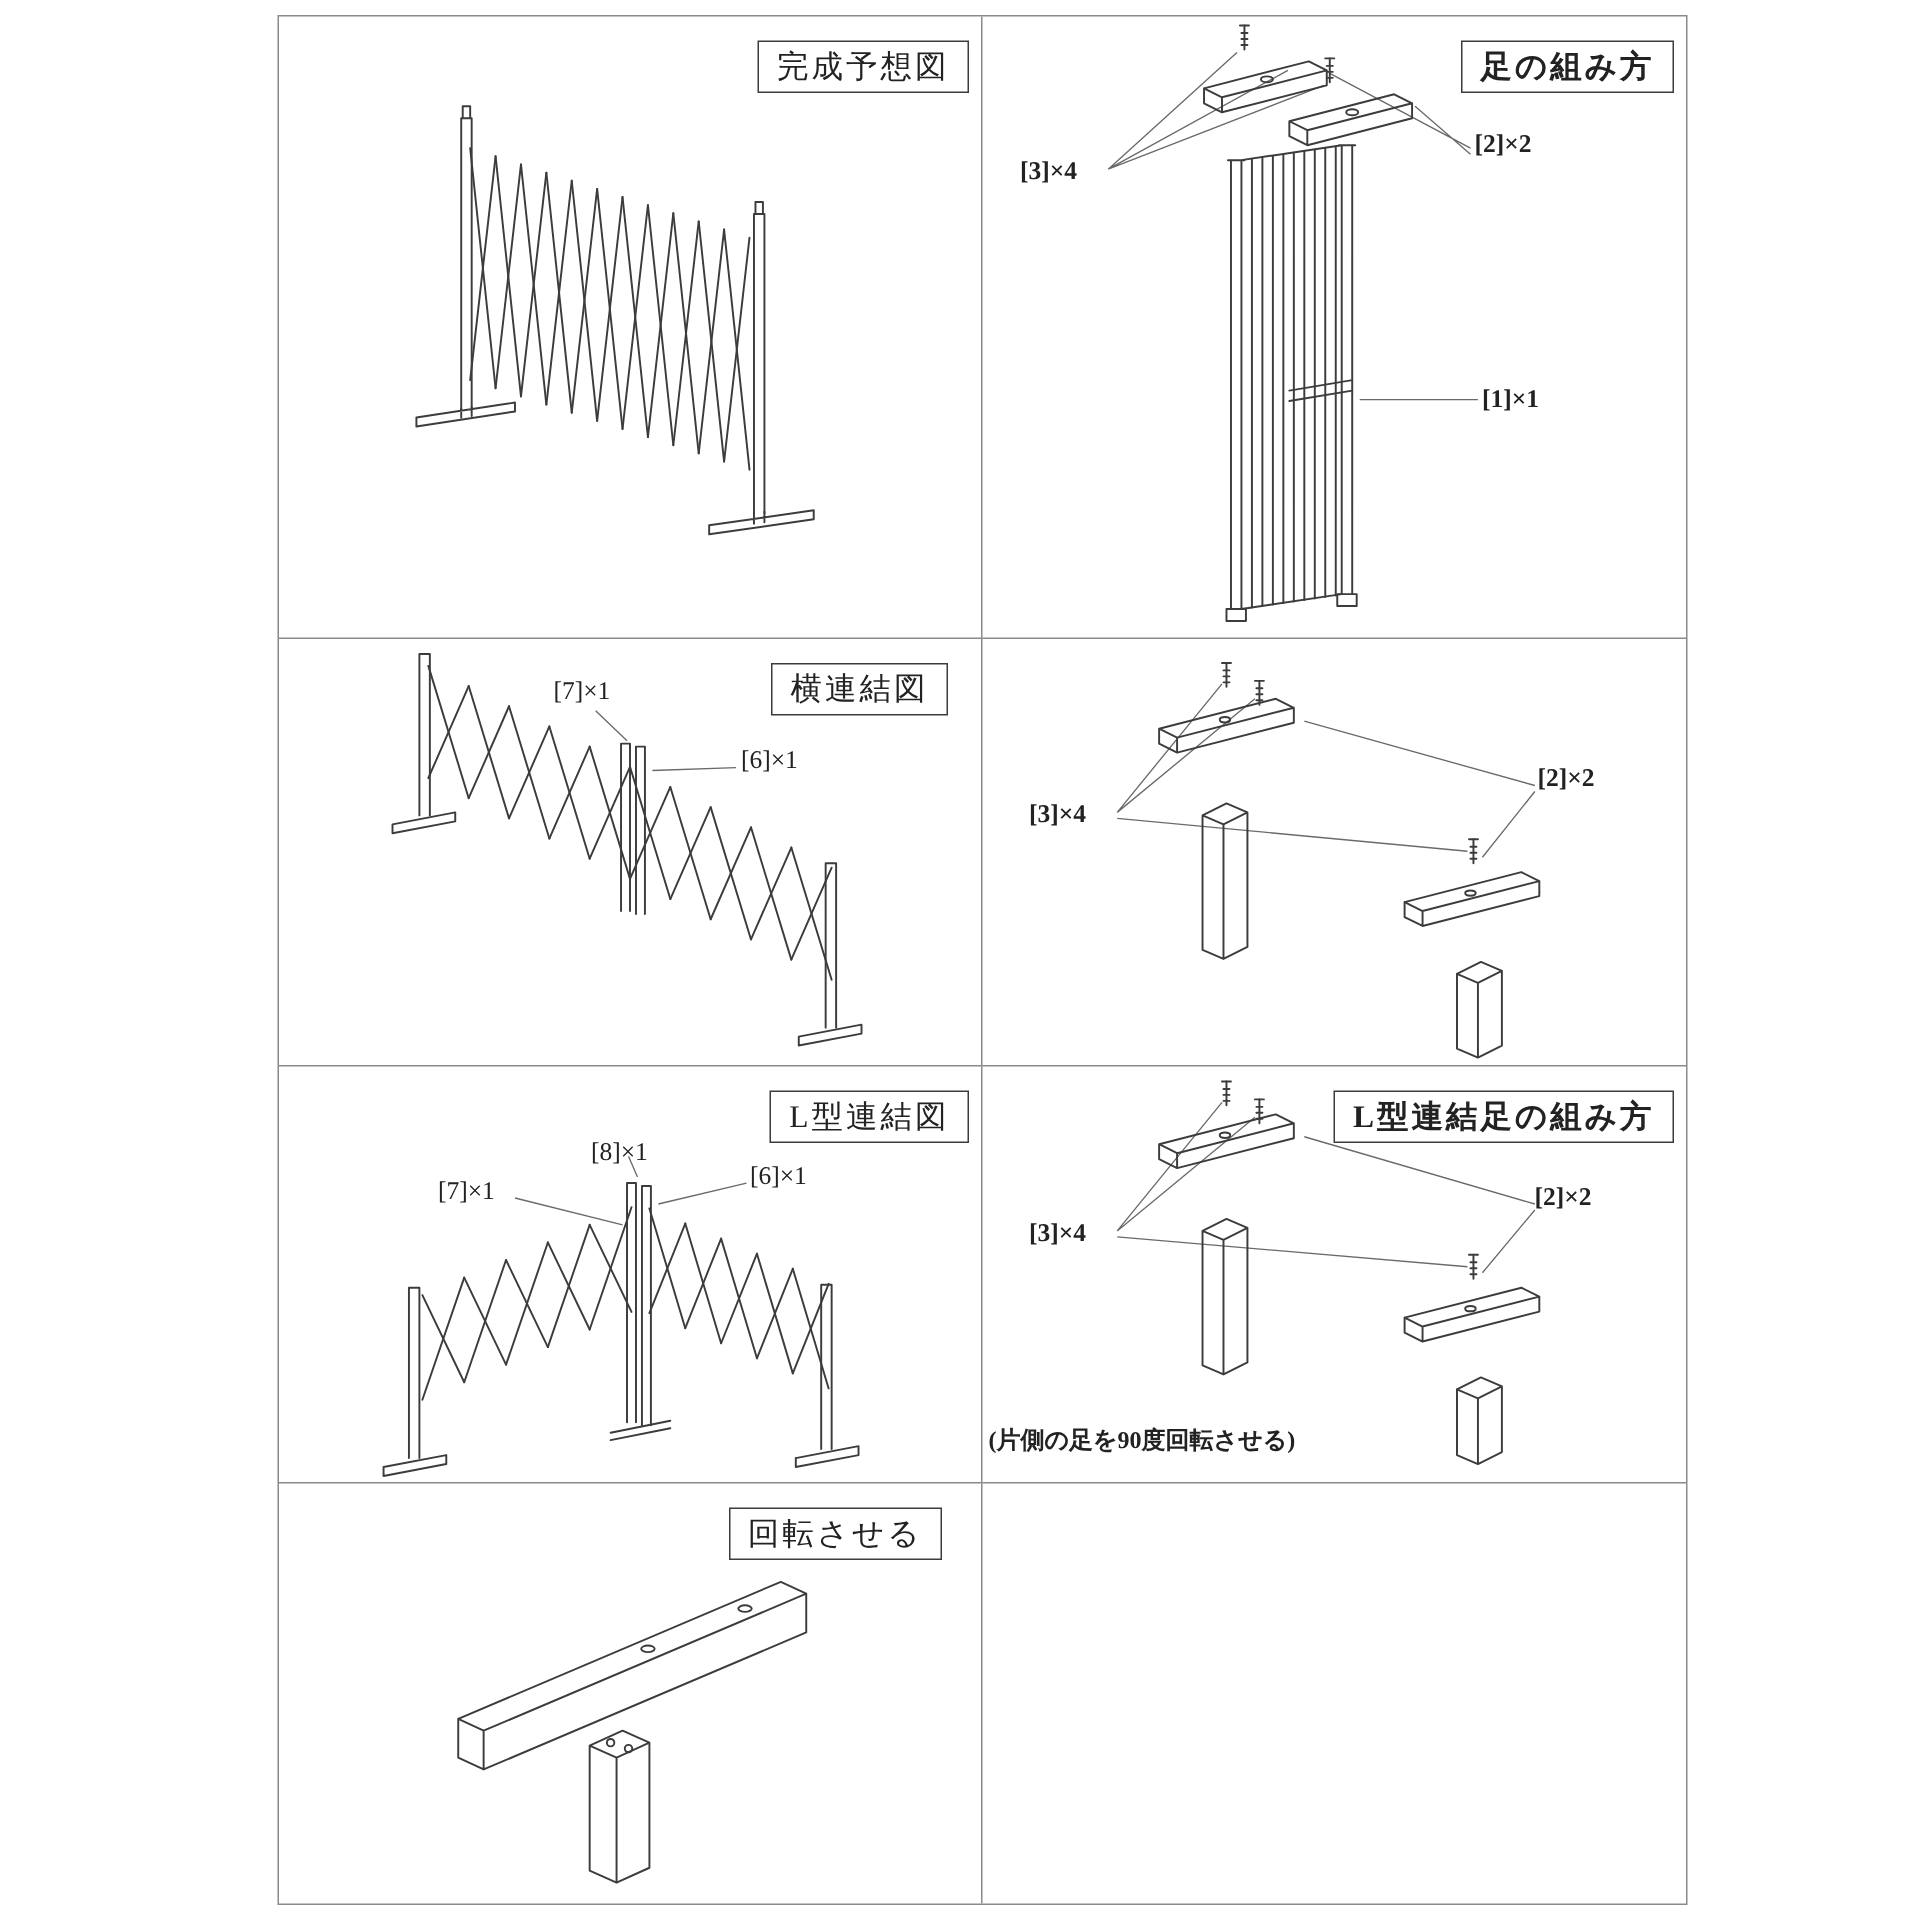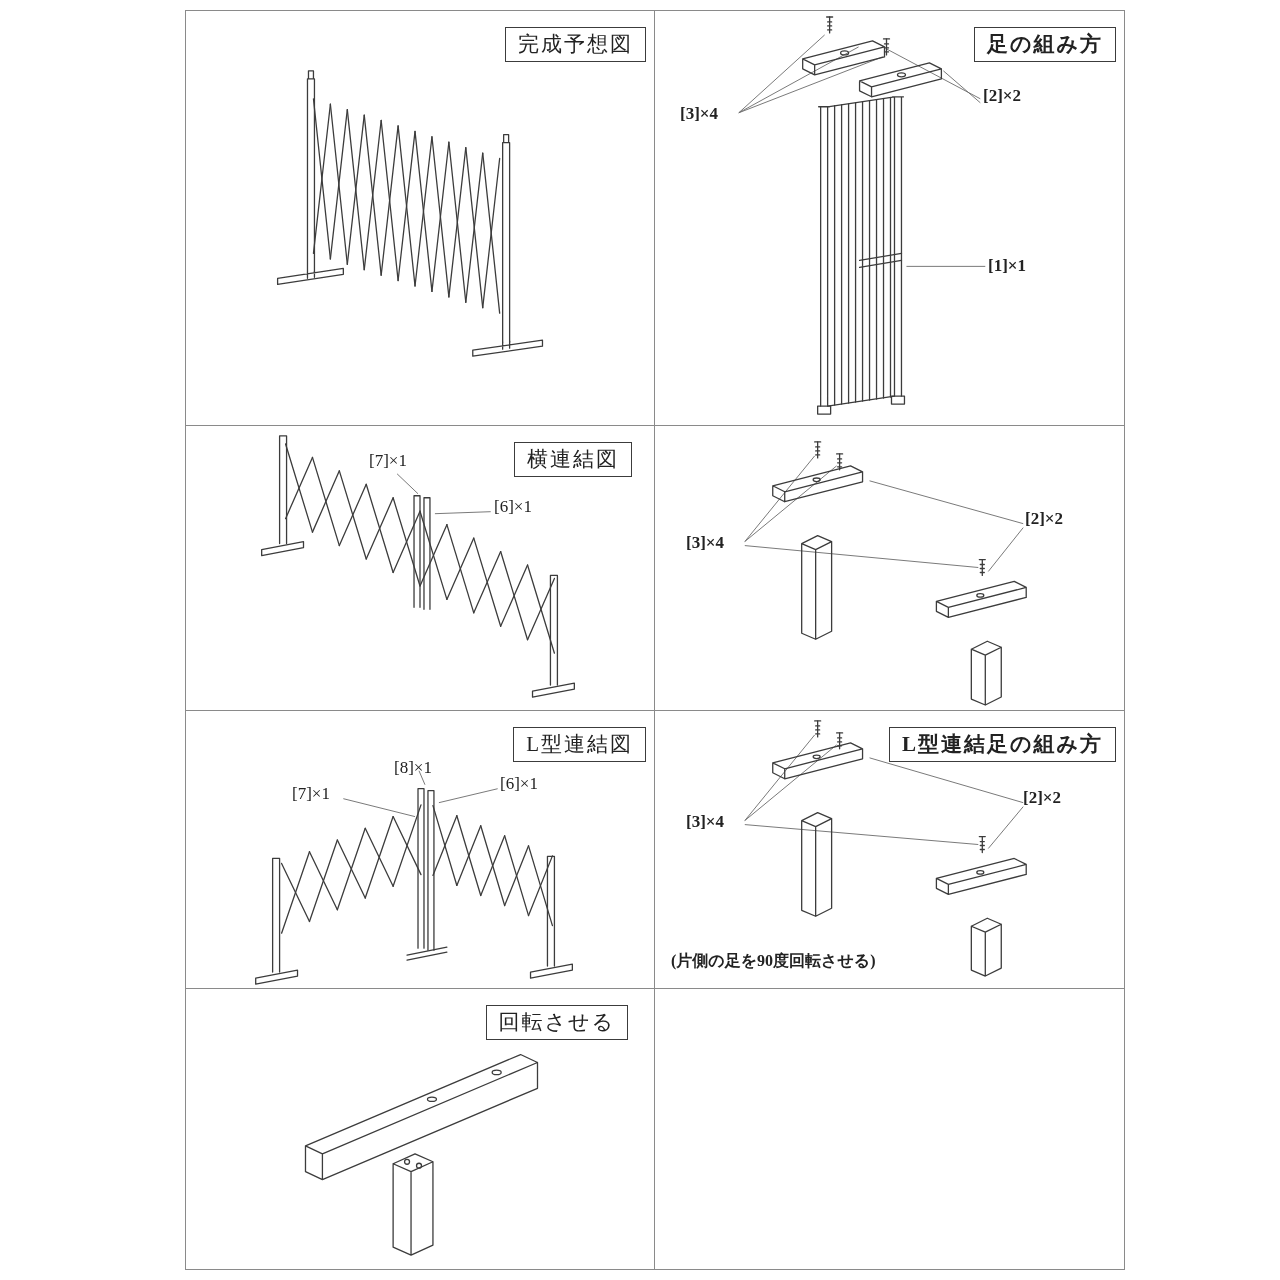--- a/index.html
+++ b/index.html
@@ -276,21 +276,21 @@
           <path d="M282,168 L360,148 L372,154 L294,174 Z M294,174 L372,154 L372,164 L294,184 Z M282,168 L294,174 L294,184 L282,178 Z"></path>
           <ellipse cx="326" cy="162" rx="3.5" ry="1.8"></ellipse>
         </g>
         <g class="ln">
           <path d="M317,216 L333,208 L347,214 L331,222 Z M317,216 L331,222 L331,266 L317,260 Z M331,222 L347,214 L347,258 L331,266 Z"></path>
         </g>
       </svg>
       <div class="title-box" style="right:8px">L型連結足の組み方</div>
       <span class="lbl" style="left:31px;top:102px">[3]×4</span>
       <span class="lbl" style="left:368px;top:78px">[2]×2</span>
-      <span class="note" style="left:16px;top:240px">(片側の足を90度回転させる)</span>
+      <span class="note" style="left:4px;top:240px">(片側の足を90度回転させる)</span>
     </div>
 
     <div class="cell last-row">
       <svg viewBox="0 0 470 282" preserveAspectRatio="none">
         <g class="ln">
           <path d="M120,158 L336,66 L353,74 L137,166 Z M137,166 L353,74 L353,100 L137,192 Z M120,158 L137,166 L137,192 L120,184 Z"></path>
           <ellipse cx="247" cy="111" rx="4.5" ry="2.2"></ellipse>
           <ellipse cx="312" cy="84" rx="4.5" ry="2.2"></ellipse>
         </g>
         <g class="ln">

